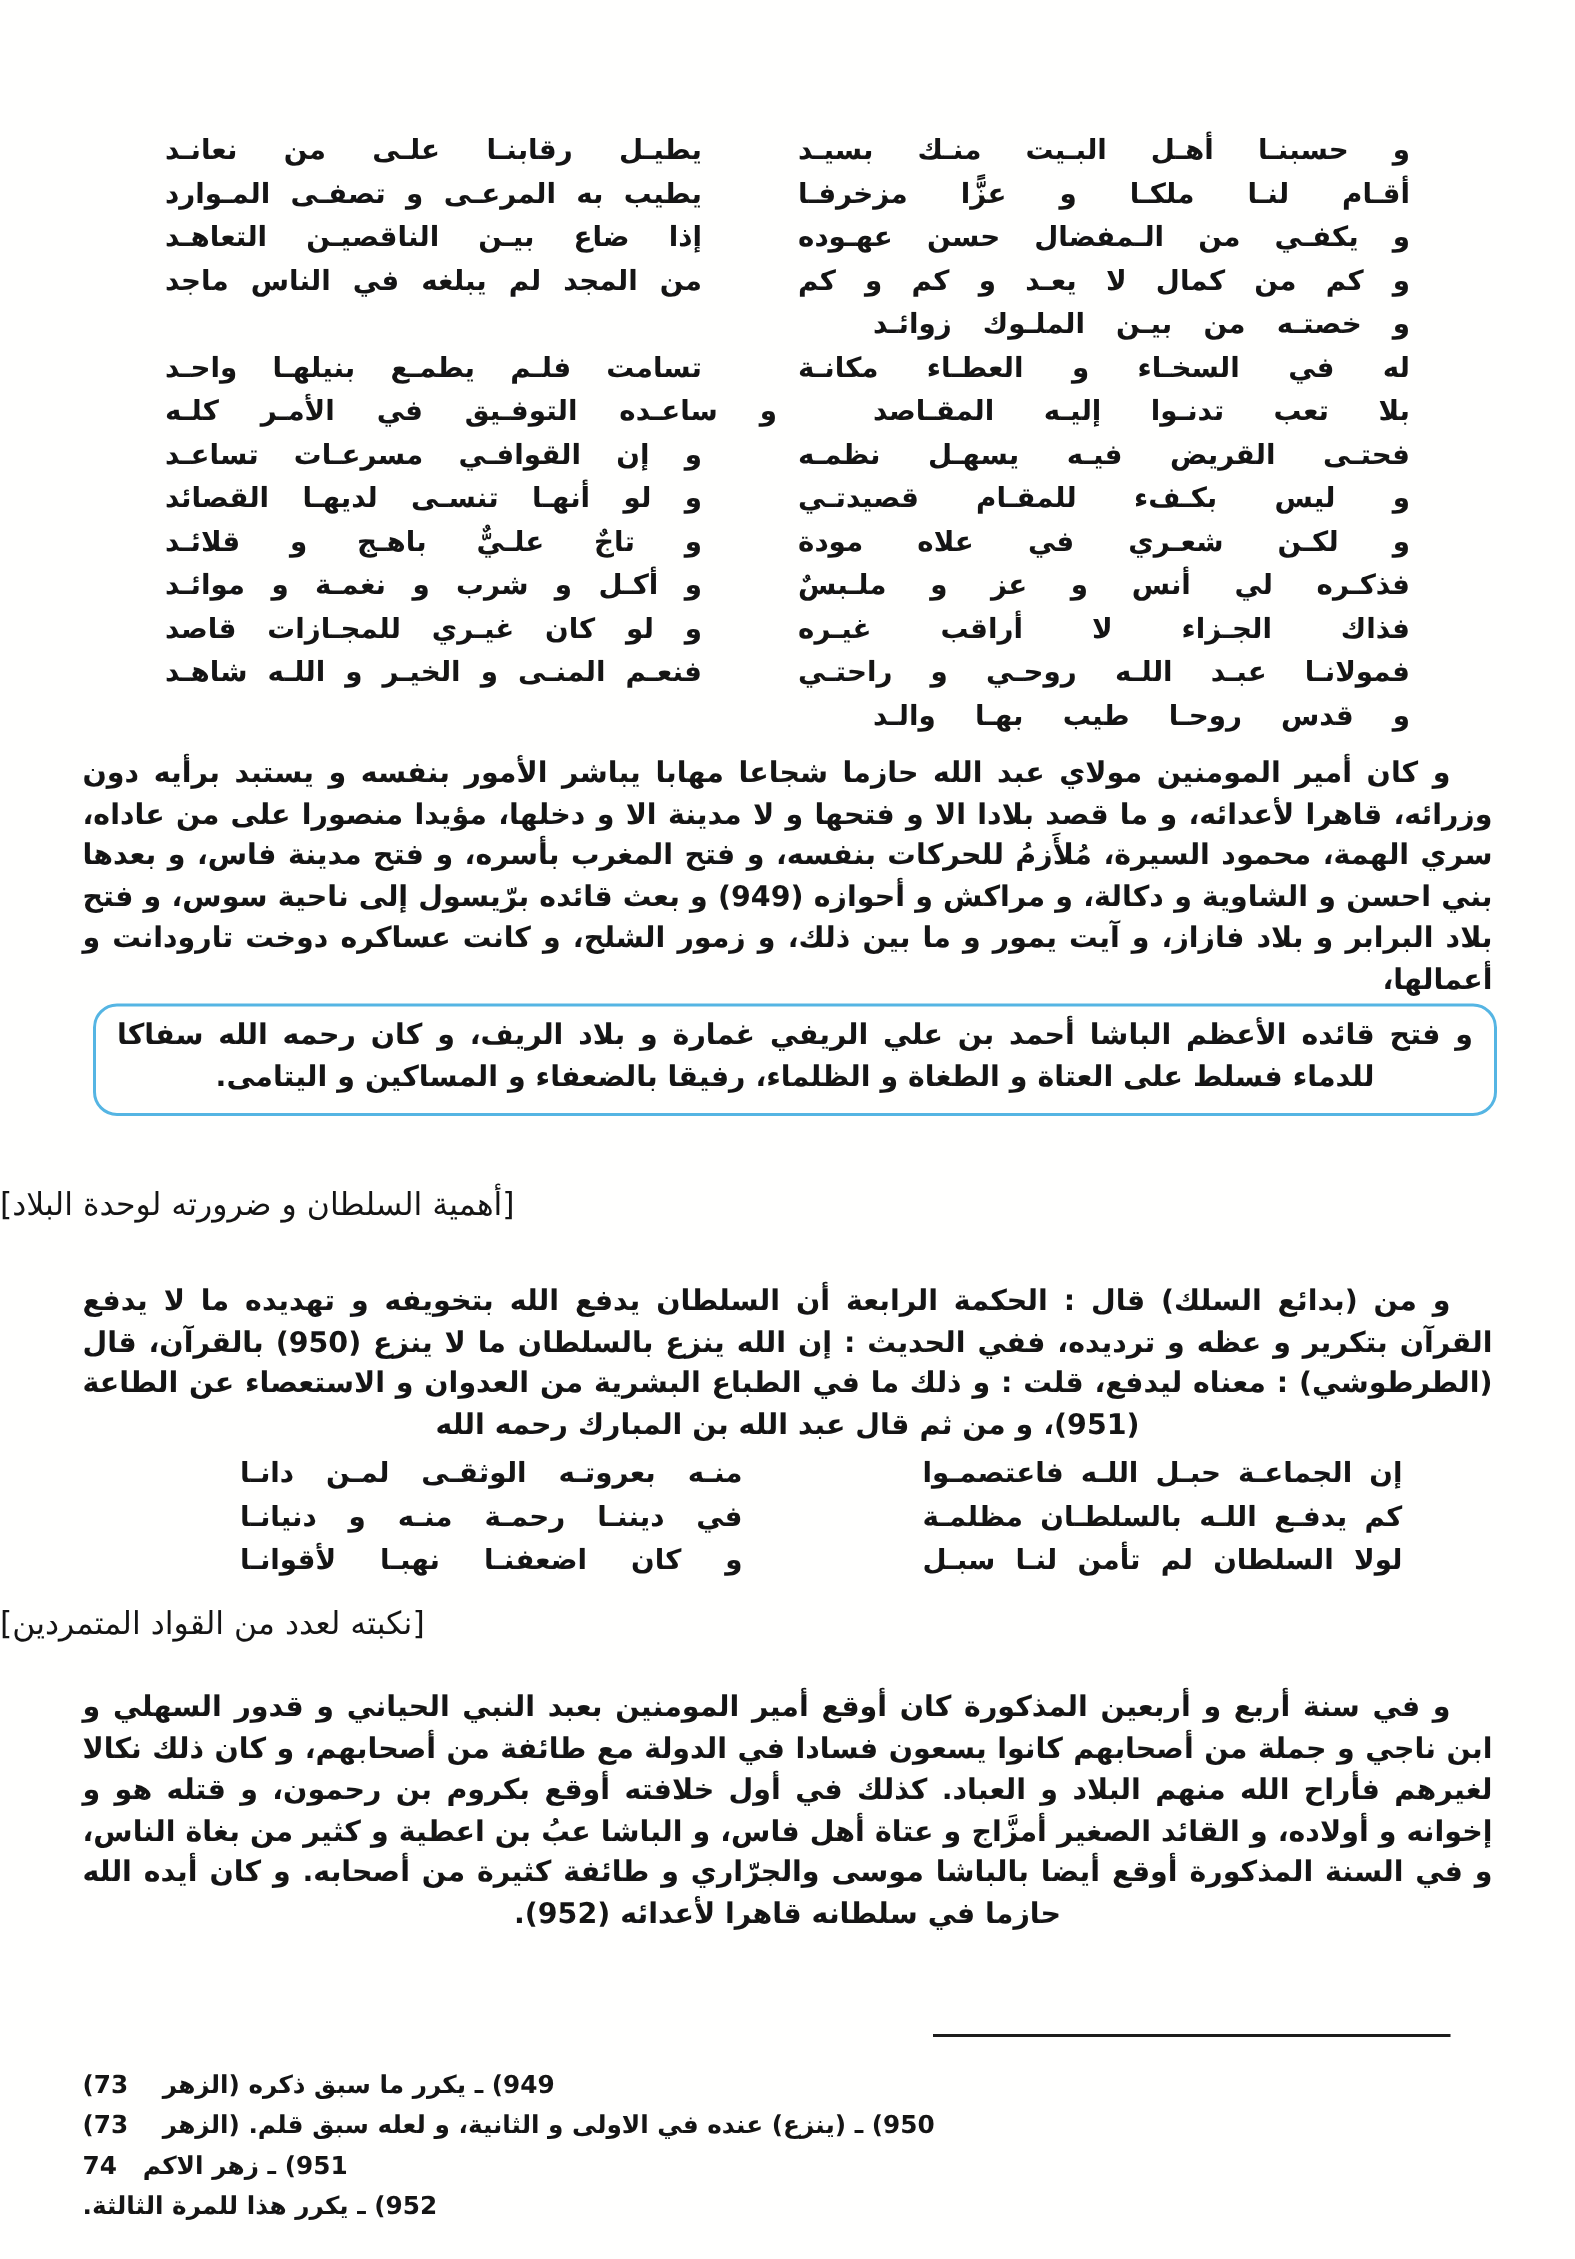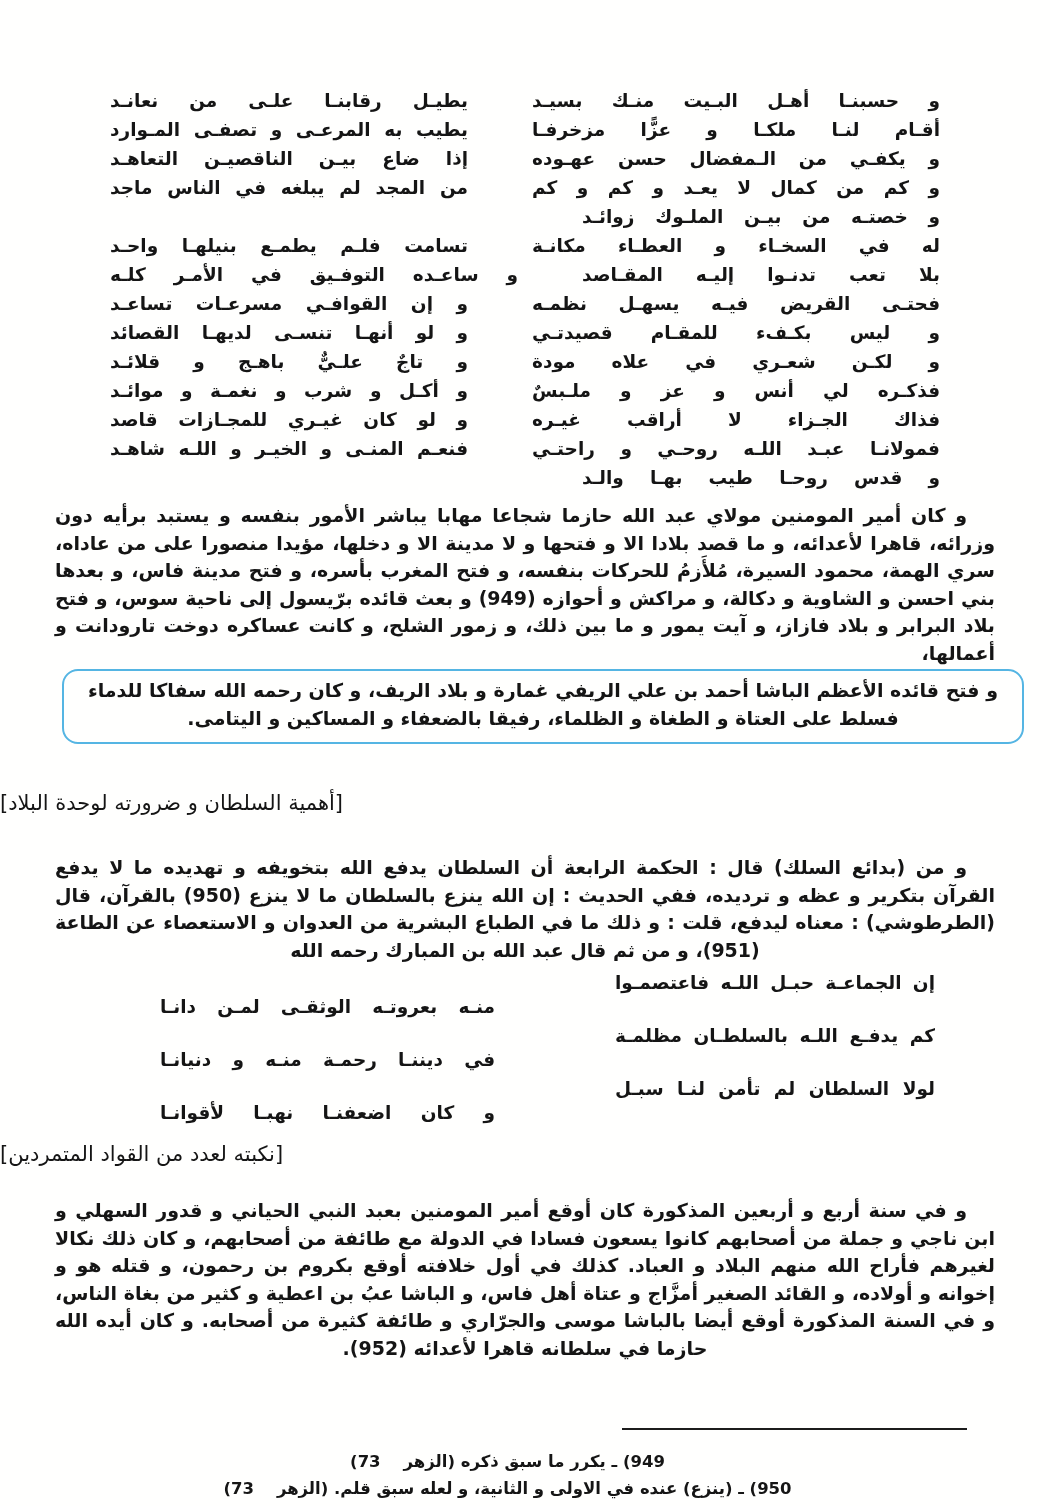--- a/index.html
+++ b/index.html
@@ -27,40 +27,40 @@
     overflow:hidden;
     white-space:normal;
     max-height:29px;
   }
   .poem1{margin:0 110px 0 110px;}
   .poem1 .hemi-r{width:408px;}
   .poem1 .hemi-l{width:358px;}
   .poem2{margin:4px 115px 0 160px;}
   .poem2 .poem-line{line-height:30px;}
   .poem2 .hemi-r{width:320px;}
-  .poem2 .hemi-l{width:335px;margin-top:24px;}
+  .poem2 .hemi-l{width:335px;}
   
   .prose{
     margin:0 55px;
     font-size:19px;
     line-height:27.5px;
     text-align:justify;
     text-justify:inter-word;
   }
   .indent-first{text-indent:28px;}
   .center-last{-moz-text-align-last:center;text-align-last:center;}
   .prose1{margin-top:10px;}
   .prose2{margin-top:36px;}
   .prose3{margin-top:28px;}
   
   .highlight-box{
-    margin:2px 26px 0 62px;
+    margin:2px 52px 0 62px;
     border:2.5px solid #55b5e3;
     border-radius:16px;
-    padding:5px 24px 10px;
+    padding:5px 14px 10px;
     font-size:19px;
     line-height:28px;
     text-align:justify;
     -moz-text-align-last:center;
     text-align-last:center;
   }
   
   .heading{
     margin:44px 0 0 0;
     text-align:left;
@@ -70,21 +70,21 @@
   }
   .heading2{margin-top:12px;}
   
   .footnote-rule{
     margin:66px 83px 0 auto;
     width:345px;height:0;
     border-top:2.5px solid #1c1c1c;
   }
   .footnotes{
     margin:18px 90px 0 55px;
-    text-align:center;
+    text-align:left;
     font-size:16.5px;
     line-height:27px;
     font-weight:700;
   }
   .footnote{white-space:pre-wrap;}
 </style>
 </head>
 <body>
 
 <div class="page">

